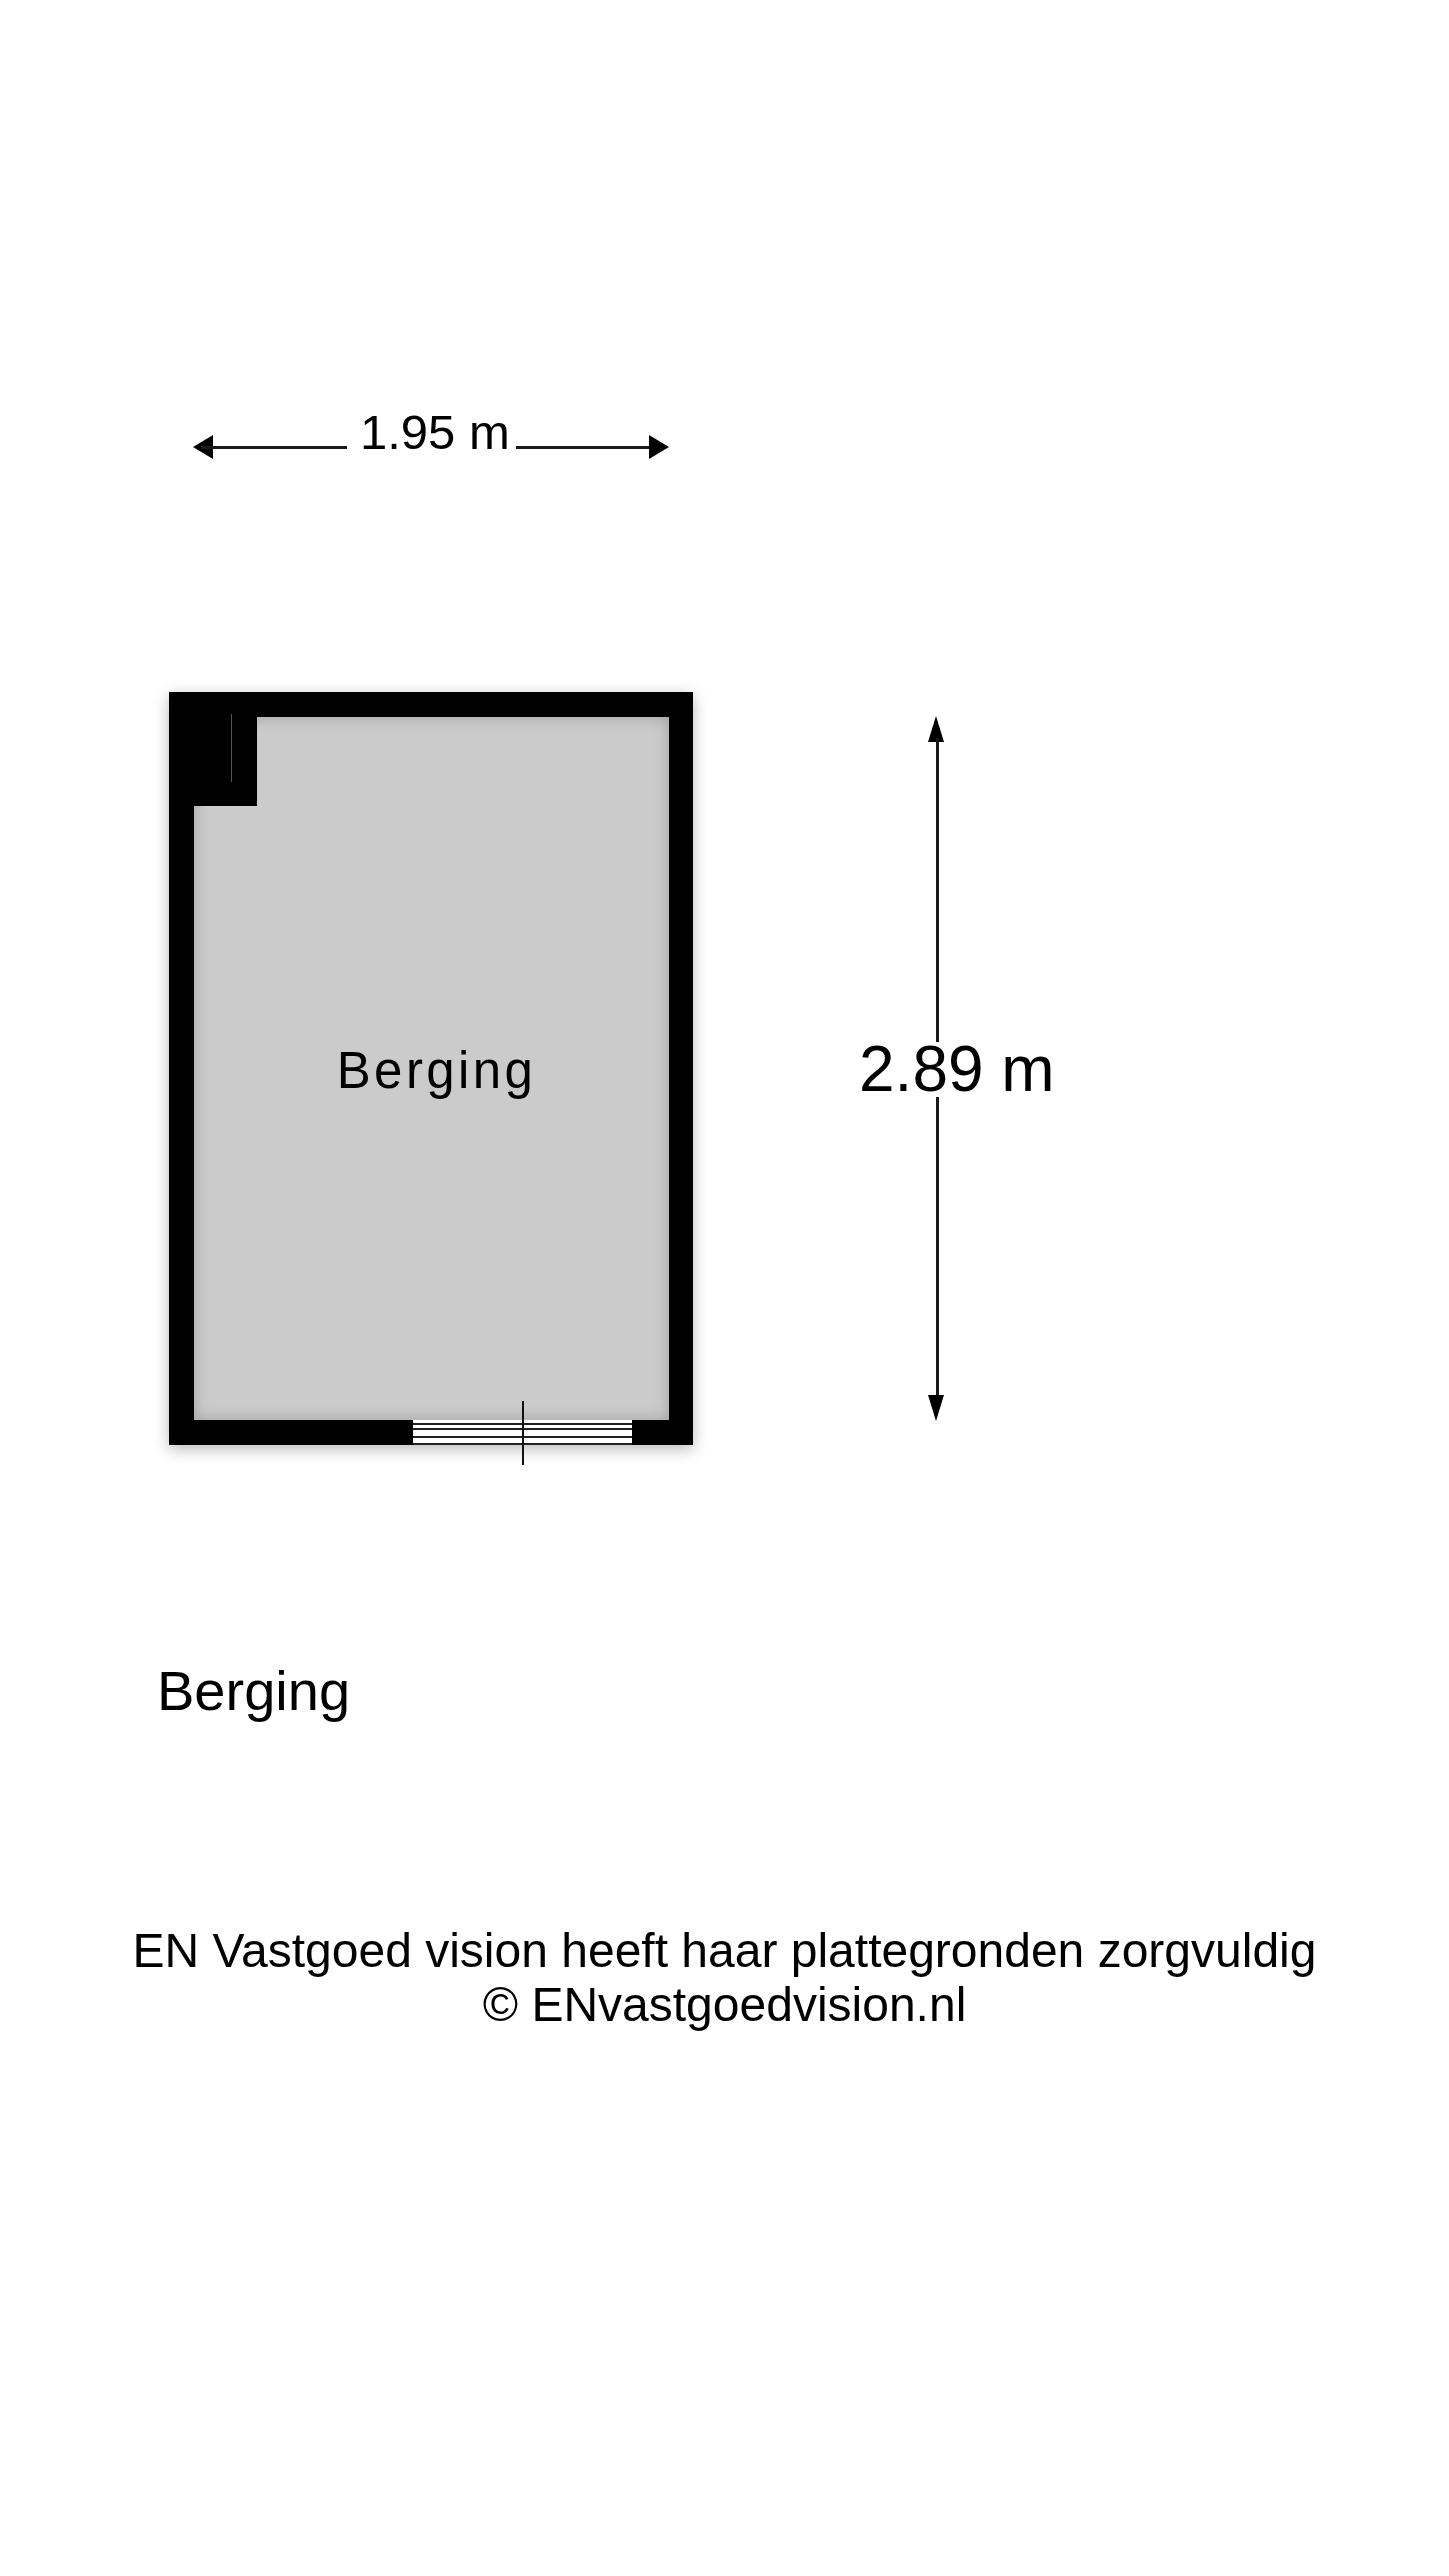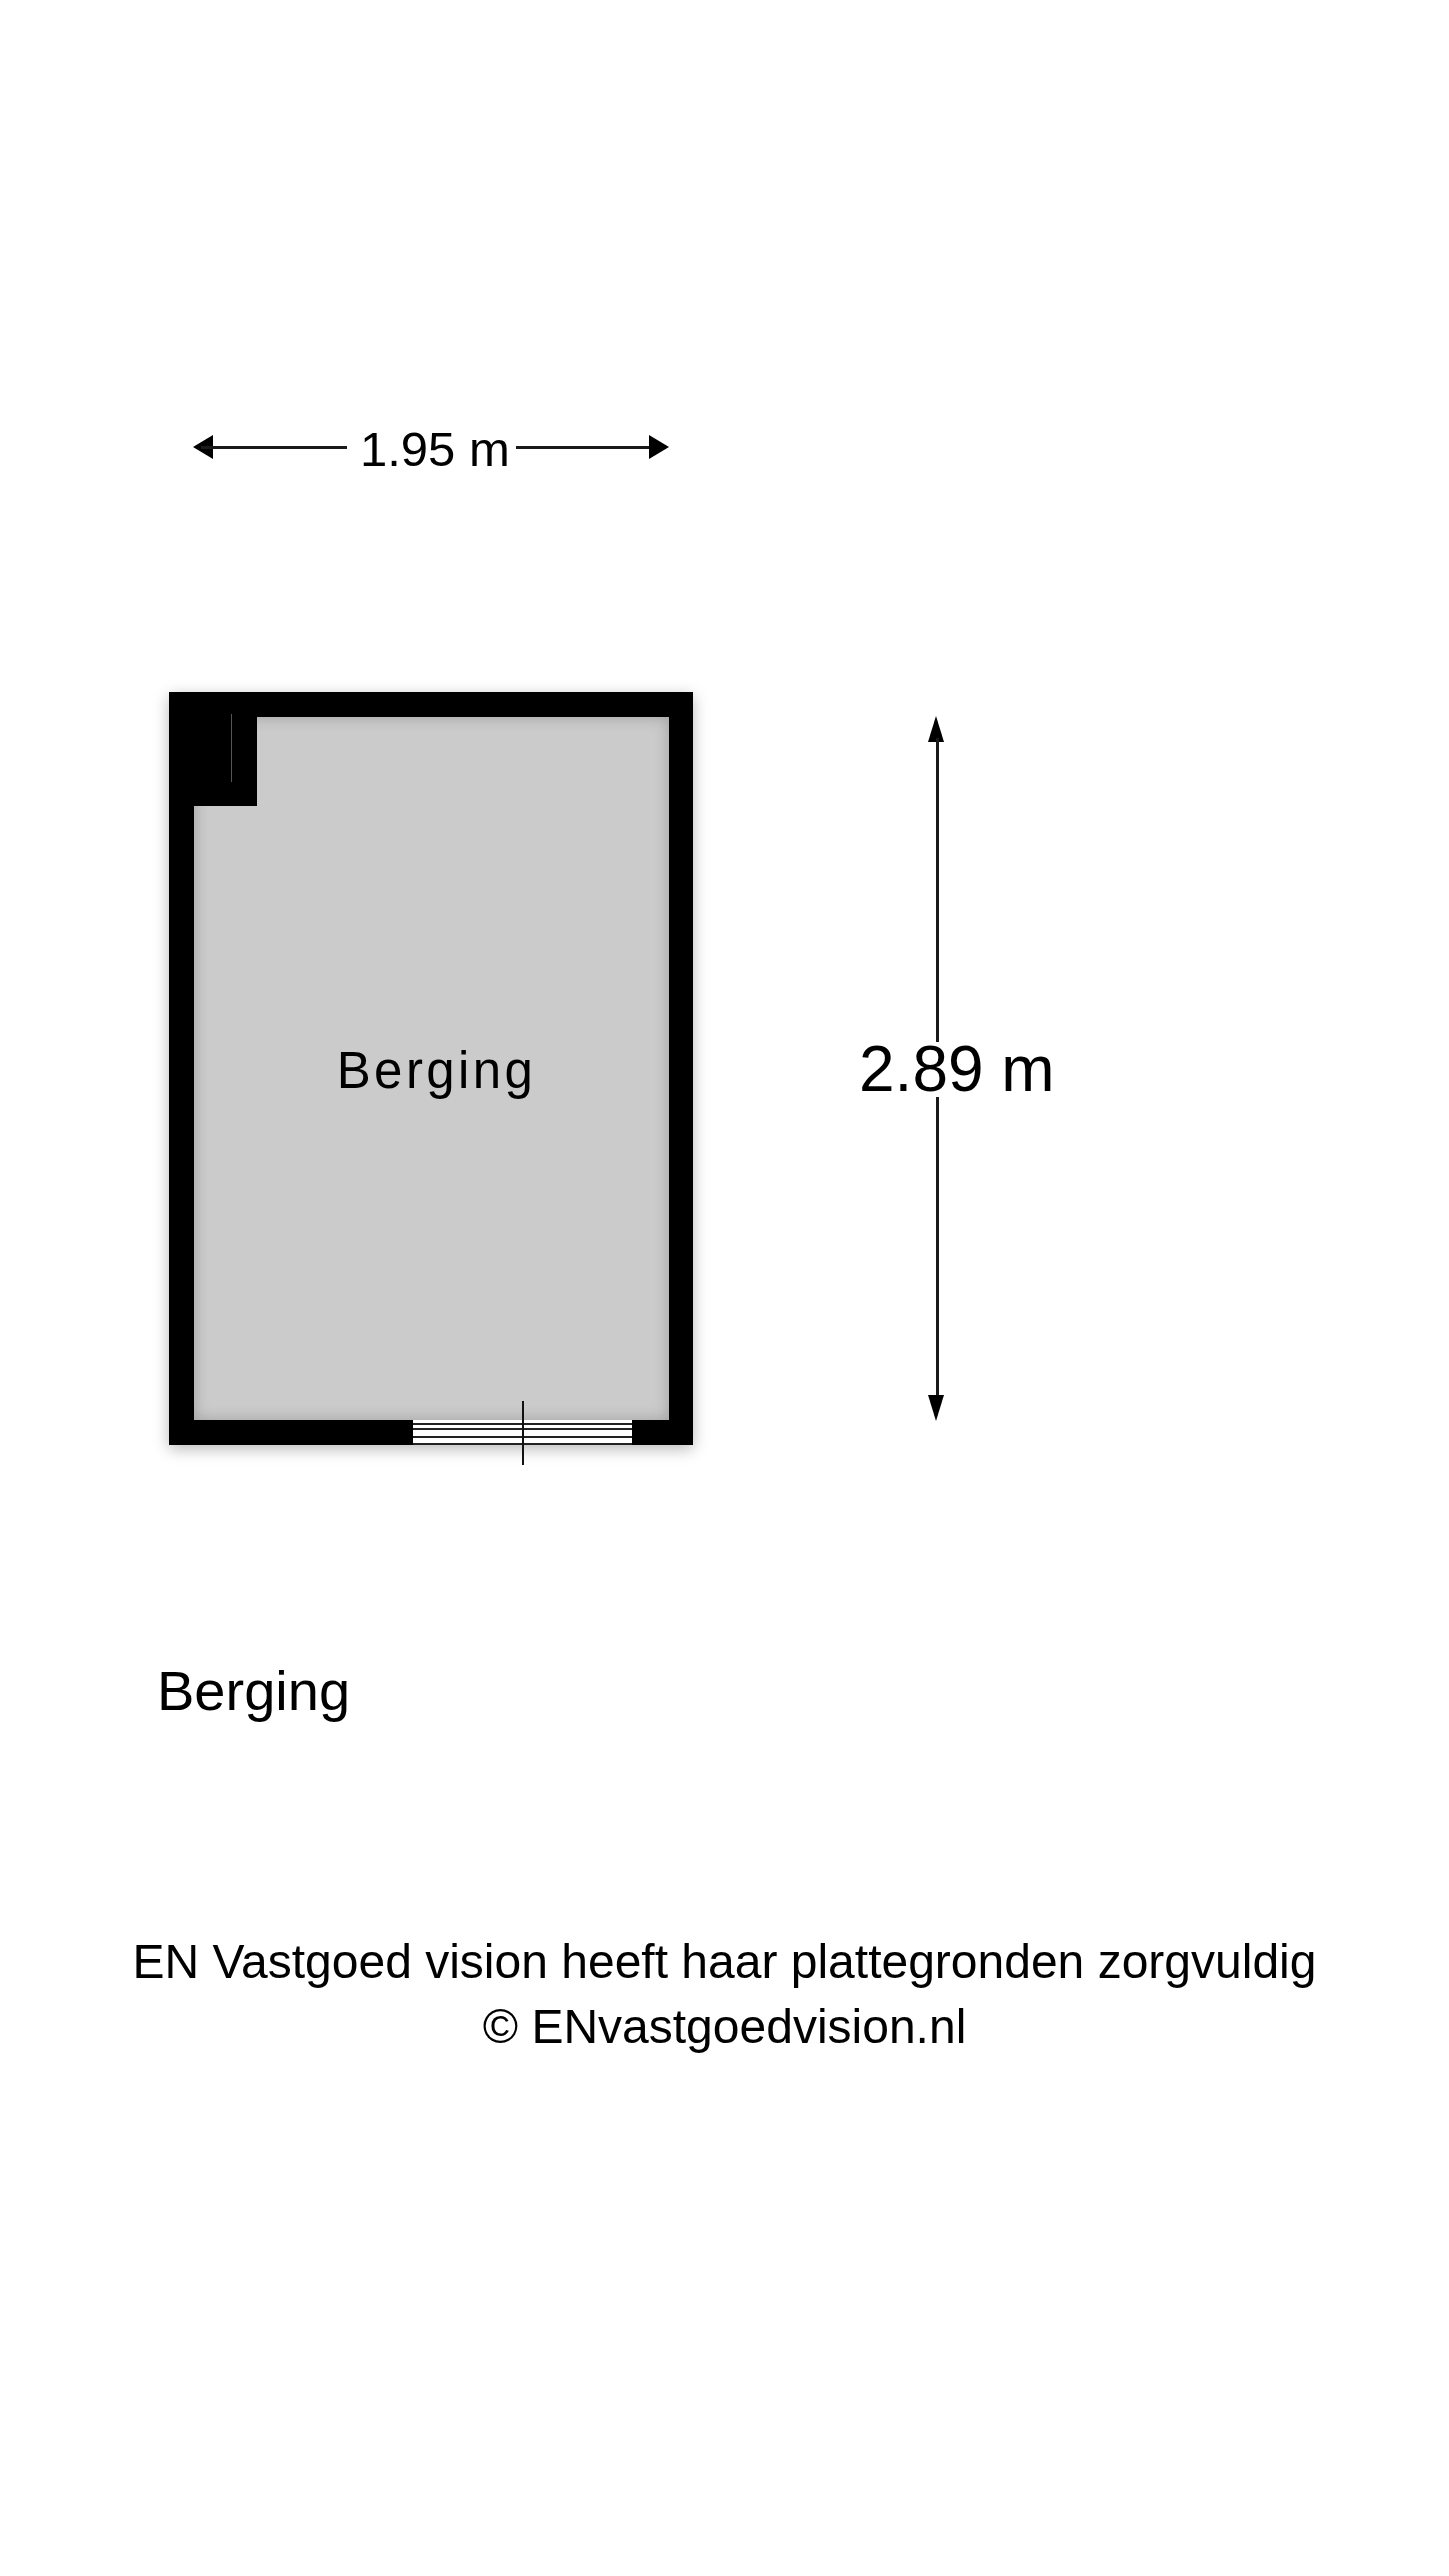--- a/index.html
+++ b/index.html
@@ -18,21 +18,21 @@
       position: absolute; left: 193px; top: 435px; width: 0; height: 0;
       border-top: 12.7px solid transparent; border-bottom: 12.7px solid transparent;
       border-right: 20px solid #000;
     }
     .arrow-right {
       position: absolute; left: 649px; top: 435px; width: 0; height: 0;
       border-top: 12.7px solid transparent; border-bottom: 12.7px solid transparent;
       border-left: 20px solid #000;
     }
     .dim-label-width {
-      position: absolute; left: 360px; top: 422px; width: 148px;
+      position: absolute; left: 360px; top: 405px; width: 148px;
       font-size: 49px; line-height: 54px; text-align: center; white-space: nowrap;
     }
 
     
     .dim-v-line { position: absolute; width: 2.7px; background: #1a1a1a; left: 936px; }
     .arrow-up {
       position: absolute; left: 928px; top: 716px; width: 0; height: 0;
       border-left: 8.7px solid transparent; border-right: 8.7px solid transparent;
       border-bottom: 26px solid #000;
     }
@@ -89,21 +89,21 @@
     .floor-label {
       position: absolute; left: 157px; top: 1657px;
       font-size: 56px; line-height: 67px; white-space: nowrap;
     }
 
     
     .disclaimer {
       position: absolute; left: 0; top: 1924px; width: 1449px;
       text-align: center; font-size: 48px; line-height: 54px;
     }
-    .disclaimer div { white-space: nowrap; margin-top: 11px; }
+    .disclaimer div { white-space: nowrap; }
   </style>
 </head>
 <body>
 
 <div>
   <div class="arrow-left"></div>
   <div class="dim-h-line" style="left:201px; width:146px;"></div>
   <div class="dim-label-width">1.95 m</div>
   <div class="dim-h-line" style="left:516px; width:134px;"></div>
   <div class="arrow-right"></div>

